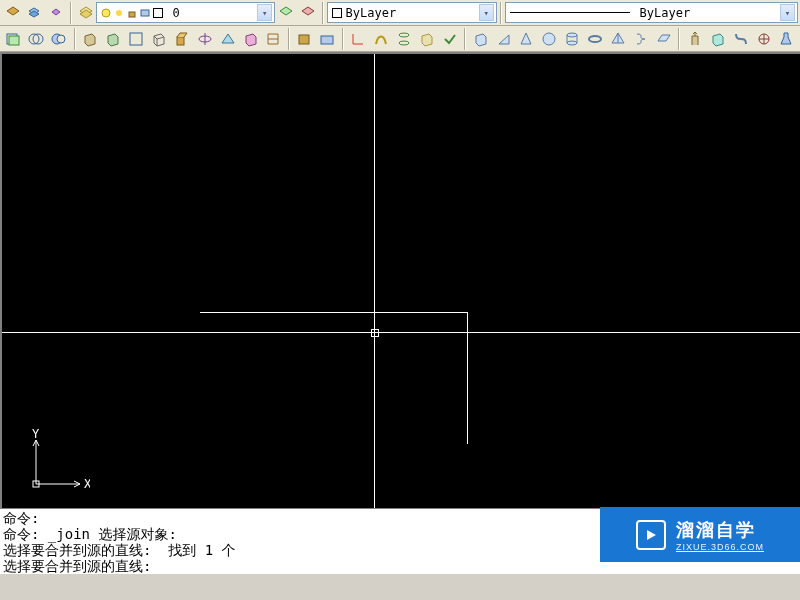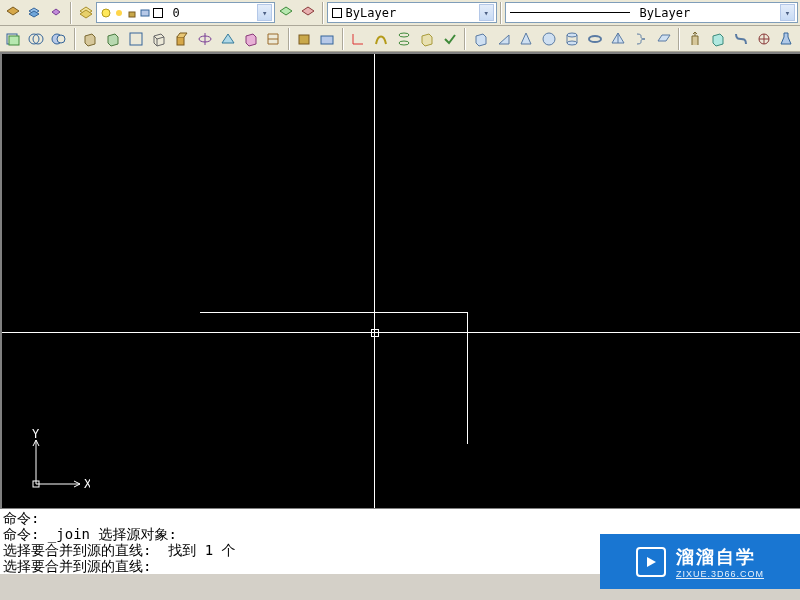--- a/index.html
+++ b/index.html
@@ -99,21 +99,21 @@
     height: 66px;
     font-family: "SimSun", monospace;
     font-size:14px;
     line-height:16px;
     white-space: pre;
   }
 
   .watermark {
     position:absolute;
     right:0;
-    bottom:11px;
+    bottom:38px;
     width:200px;
     height:55px;
     background:#1976d2;
     color:#fff;
     display:flex;
     align-items:center;
     justify-content:center;
     gap:10px;
     font-family: "Microsoft YaHei",sans-serif;
   }

